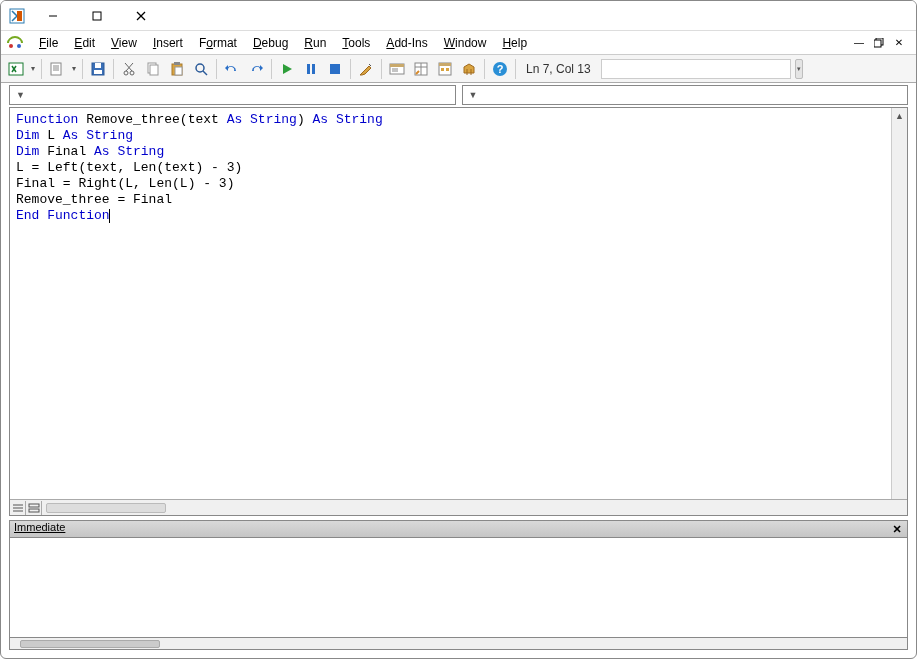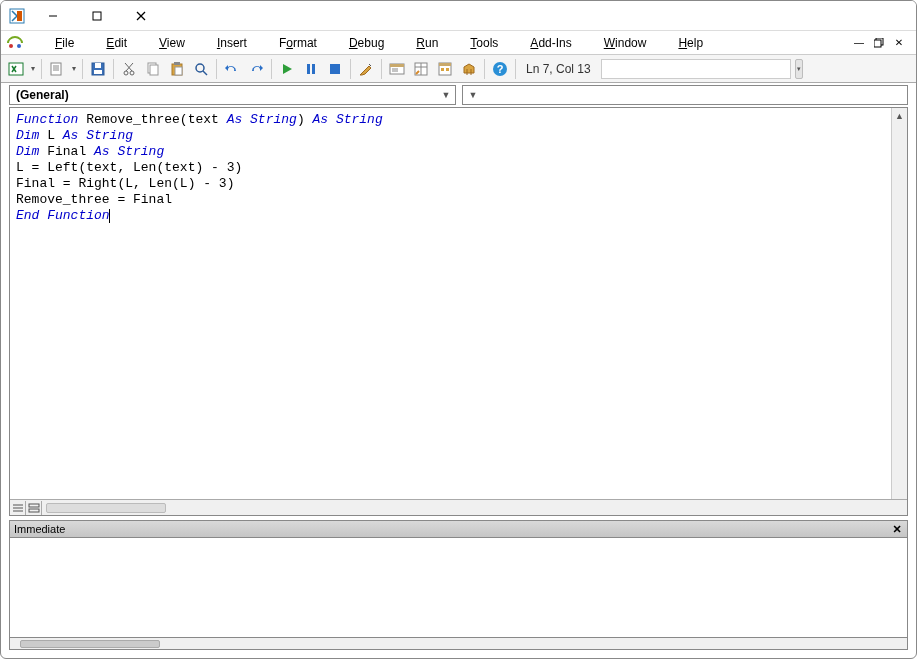--- a/index.html
+++ b/index.html
@@ -26,21 +26,21 @@
   .titlebar .app-icon { width:16px; height:16px; margin-right:6px; display:flex;align-items:center;justify-content:center;}
   .titlebar .title { flex:1; font-size:12px; color:#000;}
   .winbtn { width:44px; height:28px; display:flex;align-items:center;justify-content:center; color:#000;}
   .menubar {
     height:24px;
     display:flex;
     align-items:center;
     padding:0 4px;
     background:#fff;
     border-bottom:1px solid #ccc;
-    gap:16px;
+    gap:0;
   }
   .menubar .mb-icon{width:20px;height:20px;display:flex;align-items:center;justify-content:center;margin-right:6px;}
   .menubar .menu-item {
     padding: 2px 8px;
     font-size:12px;
     color:#000;
     cursor:default;
   }
   .menubar .menu-item .ul { text-decoration: underline; }
   .menubar .spacer{flex:1;}
@@ -81,30 +81,30 @@
     flex:1;overflow:auto;background:#fff;position:relative;
   }
   .code-pre{
     font-family: Consolas, "Courier New", monospace;
     font-size:13px;
     line-height:16px;
     padding:4px 6px;
     white-space:pre;
     color:#000;
   }
-  .code-pre .kw{color:#0000cc;font-style:italic;}
+  .code-pre .kw{color:#0000cc;}
   .code-footer{
     height:16px;display:flex;align-items:center;border-top:1px solid #aaa;background:#f0f0f0;
   }
   .cf-btn{width:16px;height:14px;display:flex;align-items:center;justify-content:center;border-right:1px solid #aaa;}
   .cf-scroll{flex:0 0 120px;height:10px;border:1px solid #bbb;background:#ddd;margin-left:4px;border-radius:2px;}
   .immediate-wrap{display:flex;flex-direction:column;height:130px;margin:4px 8px 8px;}
   .imm-header{
     height:18px;background:linear-gradient(#d9d9d9,#c5c5c5);border:1px solid #888;
-    display:flex;align-items:center;padding:0 4px;font-size:11px;position:relative;
+    display:flex;padding:0 4px;font-size:11px;position:relative;text-decoration:underline;
   }
   .imm-header .closex{position:absolute;right:2px;top:0;width:16px;height:16px;display:flex;align-items:center;justify-content:center;font-weight:bold;}
   .imm-body{flex:1;border:1px solid #888;border-top:none;background:#fff;}
   .imm-scroll{height:12px;border:1px solid #888;border-top:none;background:#f0f0f0;display:flex;align-items:center;}
   .imm-scroll .thumb{width:140px;height:8px;background:#cbcbcb;border:1px solid #aaa;margin-left:10px;border-radius:2px;}
   svg{display:block;}
   .right-vscroll{position:absolute;right:0;top:0;bottom:0;width:16px;background:#f0f0f0;border-left:1px solid #ccc;}
   .right-vscroll .arrow{height:16px;display:flex;align-items:center;justify-content:center;font-size:9px;color:#555;}
   .cursor-line{display:inline-block;border-right:1px solid #000;height:14px;vertical-align:middle;margin-left:-1px;}
 </style>
@@ -297,21 +297,20 @@
       </svg>
     </span>
   <span class="tsep"></span>
   <span class="status-text">Ln 7, Col 13</span>
   <span class="status-box"></span>
   <span class="endcap">▾</span>
 </div>
 
 <div class="dropdowns">
   <div class="combo">
-    <span class="ctext">(General)</span>
     <span class="carrow">▼</span>
   </div>
   <div class="combo">
     <span class="carrow">▼</span>
   </div>
 </div>
 
 <div class="code-area">
   <div class="code-body">
     <pre class="code-pre" id="code-pre"><span class="kw">Function</span> Remove_three(text <span class="kw">As String</span>) <span class="kw">As String</span>

